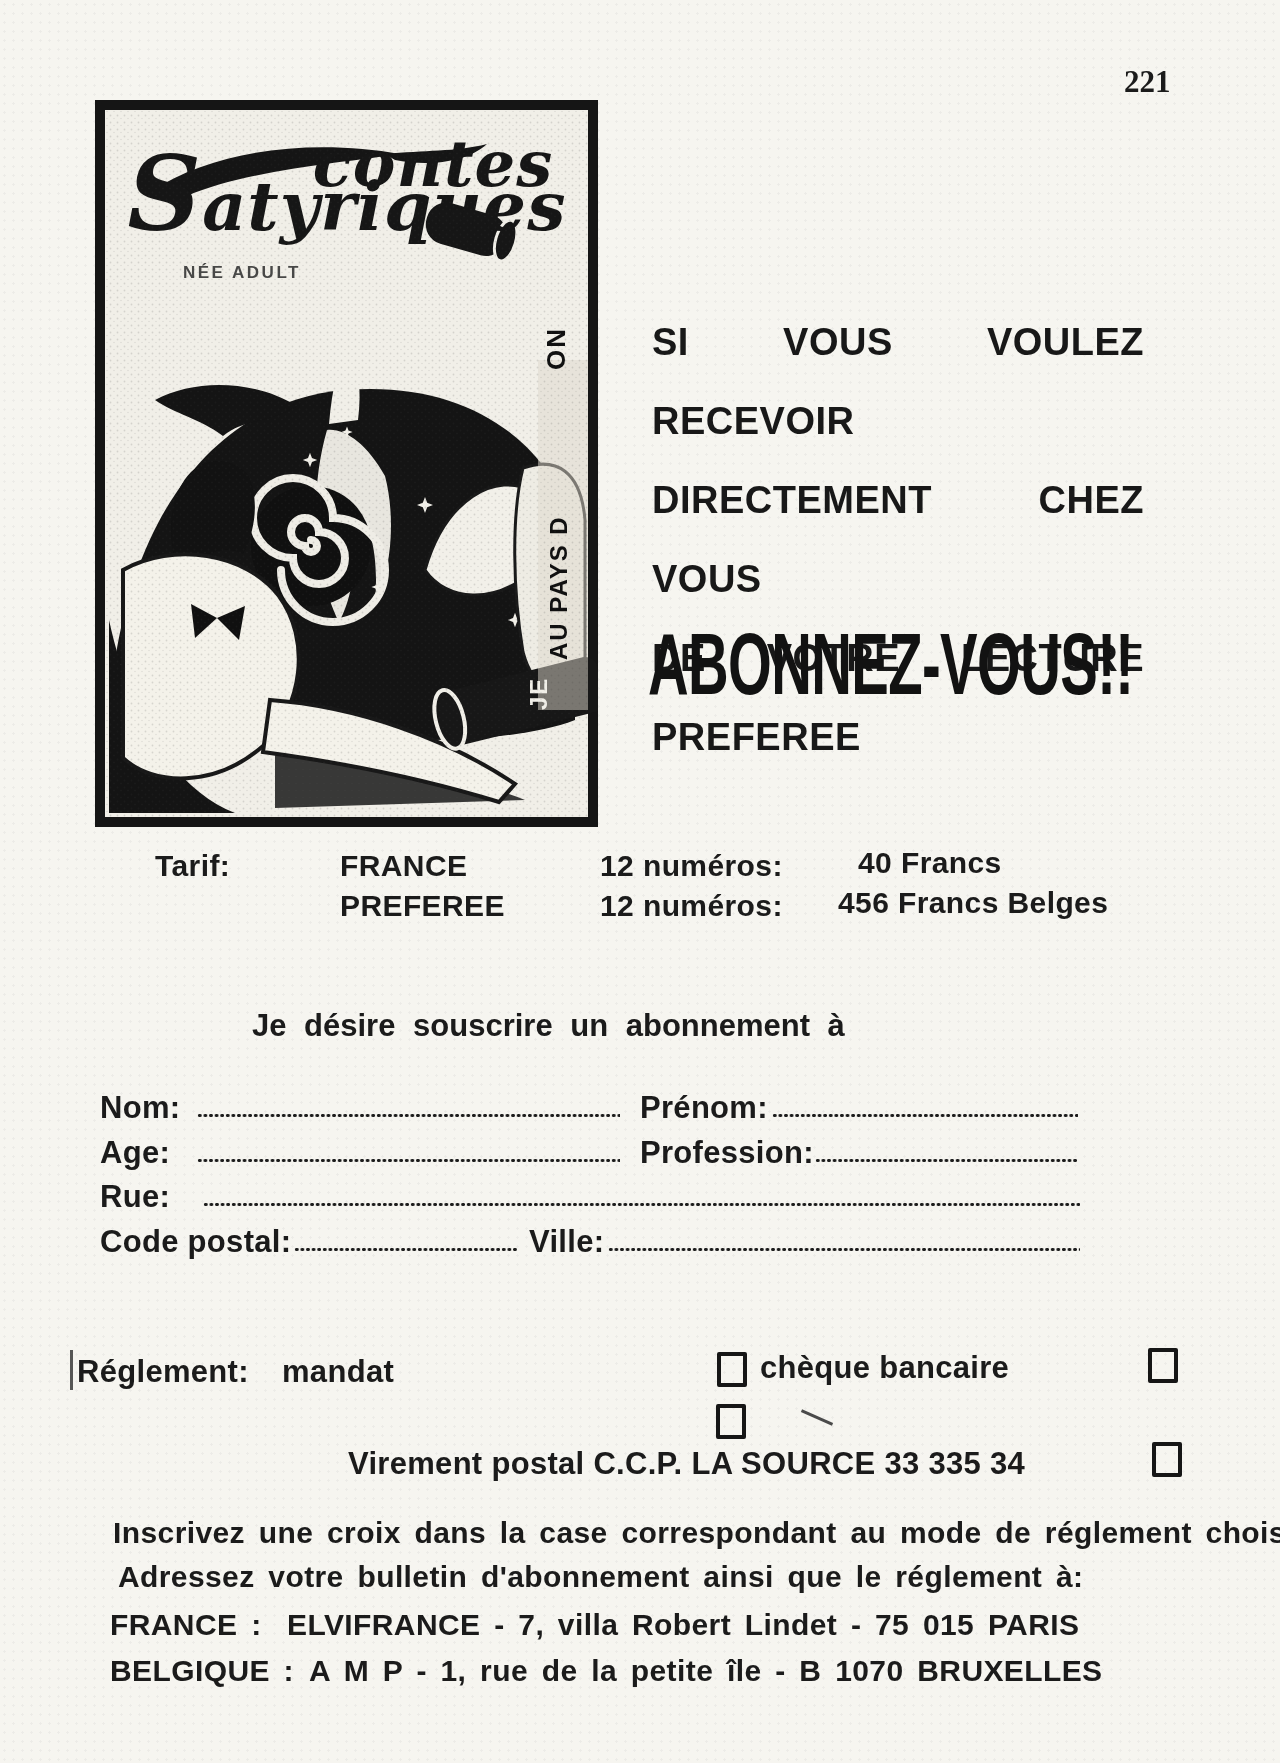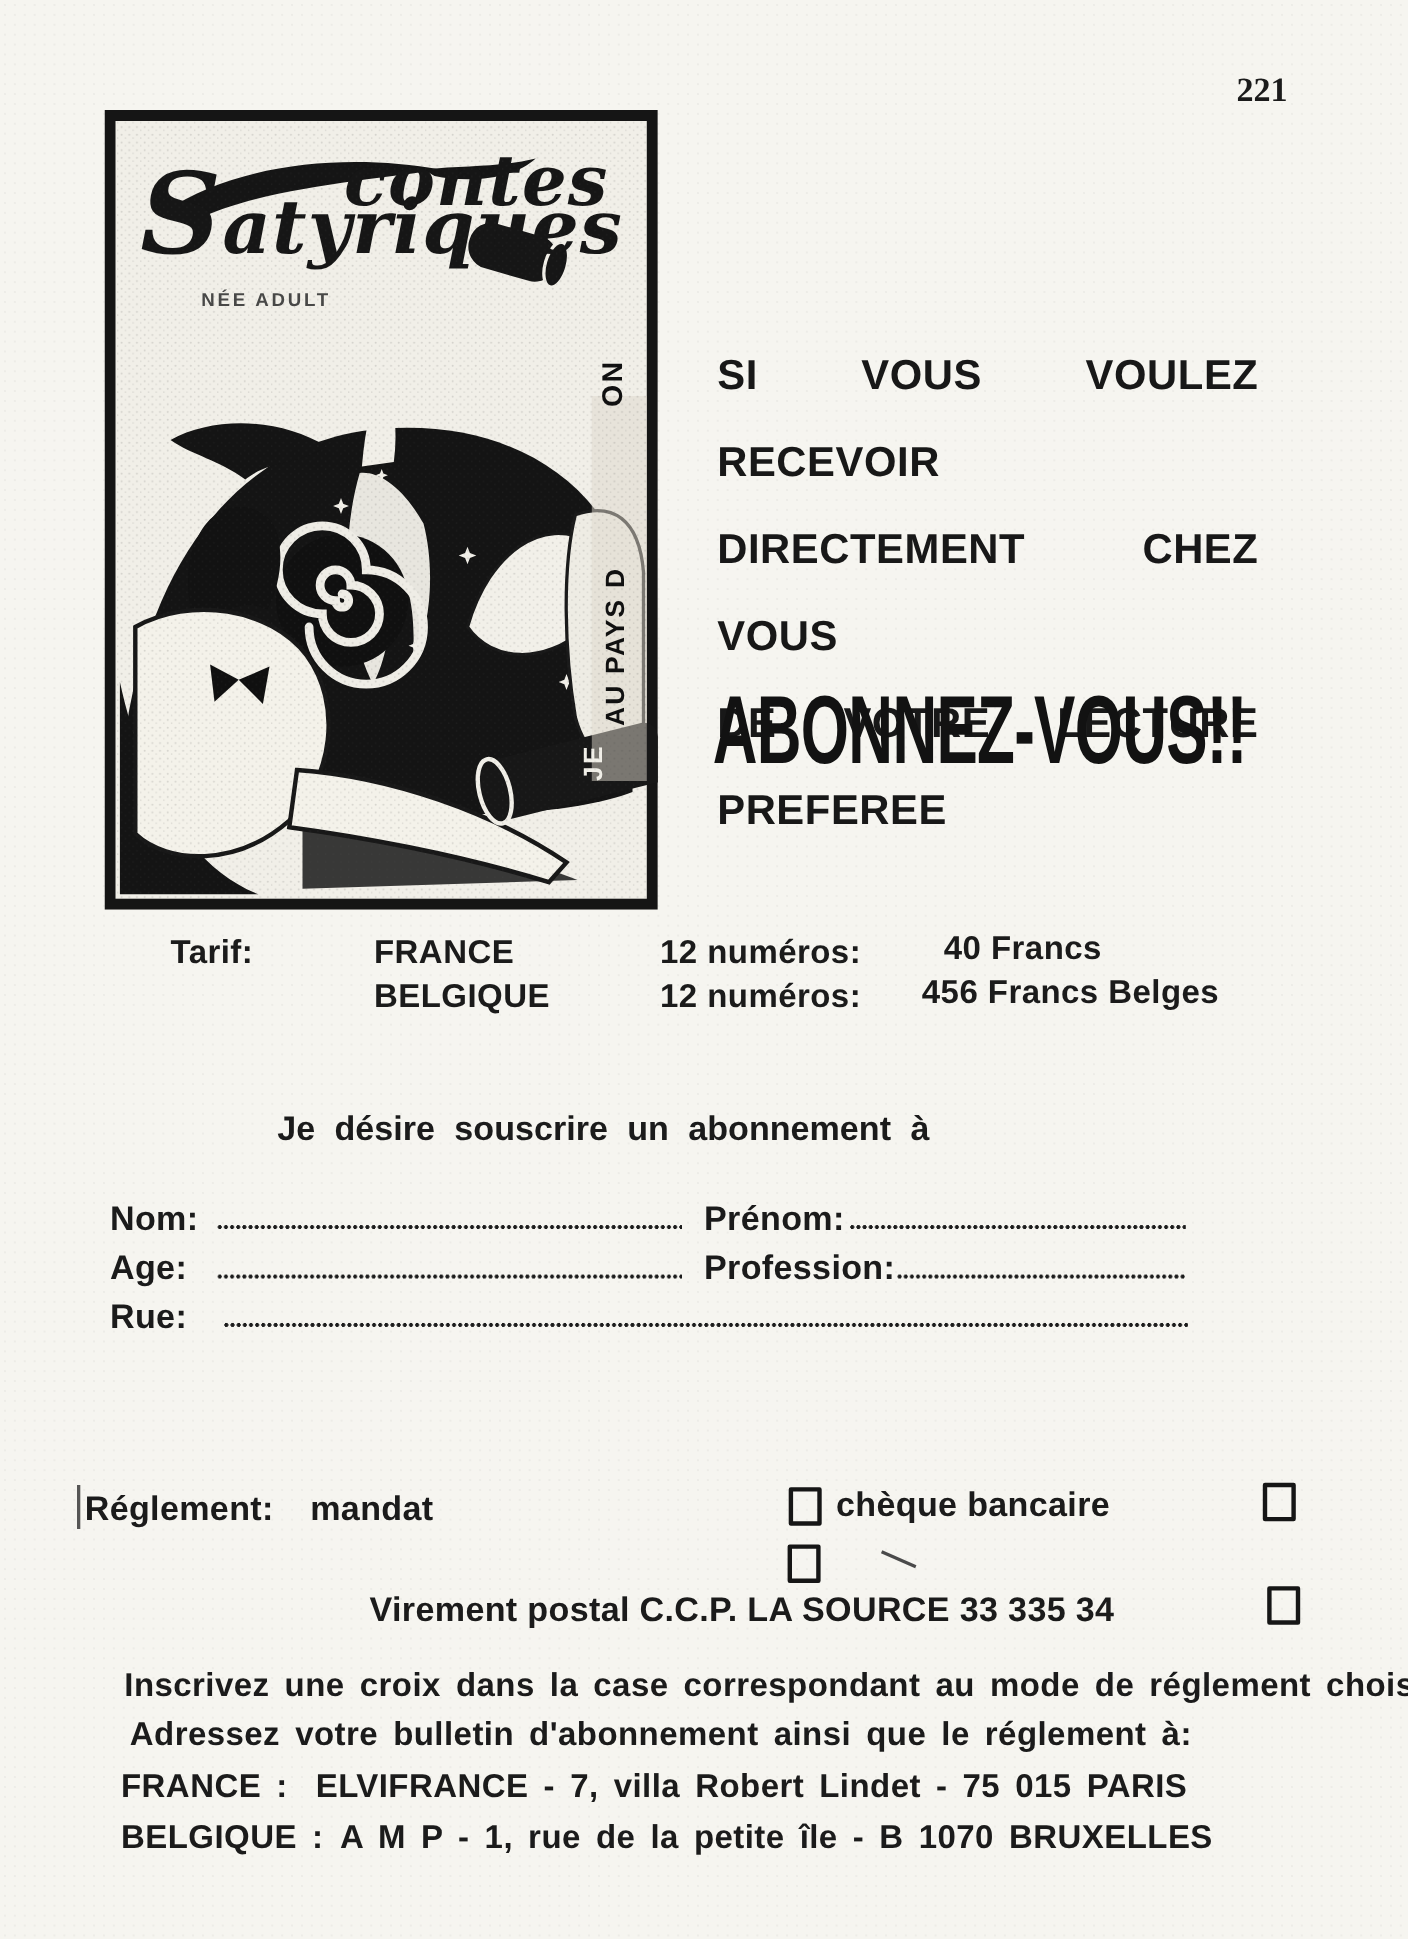--- a/index.html
+++ b/index.html
@@ -152,21 +152,21 @@
     <div class="promo-line justified">DIRECTEMENT CHEZ VOUS</div>
     <div class="promo-line justified">DE VOTRE LECTURE PREFEREE</div>
   </div>
 
   <div class="cta">ABONNEZ-VOUS!!</div>
 
   <span class="abs t30" style="left:155px;top:849px;">Tarif:</span>
   <span class="abs t30" style="left:340px;top:849px;">FRANCE</span>
   <span class="abs t30" style="left:600px;top:849px;">12 numéros:</span>
   <span class="abs t30" style="left:858px;top:846px;">40 Francs</span>
-  <span class="abs t30" style="left:340px;top:889px;">BELGIQUE</span>
+  <span class="abs t30" style="left:340px;top:889px;">PREFEREE</span>
   <span class="abs t30" style="left:600px;top:889px;">12 numéros:</span>
   <span class="abs t30" style="left:838px;top:886px;">456 Francs Belges</span>
 
   <div class="form-intro">Je désire souscrire un abonnement à</div>
 
   <div class="frow" style="top:1090px;">
     <span class="lbl" style="left:0;">Nom:</span>
     <div class="dots" style="left:97px;width:423px;"></div>
     <span class="lbl" style="left:540px;">Prénom:</span>
     <div class="dots" style="left:672px;width:306px;"></div>
@@ -177,33 +177,39 @@
     <div class="dots" style="left:97px;width:423px;"></div>
     <span class="lbl" style="left:540px;">Profession:</span>
     <div class="dots" style="left:715px;width:263px;"></div>
   </div>
 
   <div class="frow" style="top:1179px;">
     <span class="lbl" style="left:0;">Rue:</span>
     <div class="dots" style="left:103px;width:877px;"></div>
   </div>
 
+  <div class="frow" style="top:1224px;">
+    <span class="lbl" style="left:0;">Code postal:</span>
+    <div class="dots" style="left:194px;width:223px;"></div>
+    <span class="lbl" style="left:429px;">Ville:</span>
+    <div class="dots" style="left:508px;width:472px;"></div>
+  </div>
 
 
   <div class="artifact-bar"></div>
   <span class="abs p31" style="left:77px;top:1354px;">Réglement:</span>
   <span class="abs p31" style="left:282px;top:1354px;">mandat</span>
   <div class="cb" style="left:717px;top:1352px;"></div>
   <span class="abs p31" style="left:760px;top:1350px;">chèque bancaire</span>
   <div class="cb" style="left:1148px;top:1348px;"></div>
 
   <div class="cb" style="left:716px;top:1404px;"></div>
   <div class="artifact-diag"></div>
 
-  <span class="abs p31" style="left:336px;top:1446px;">Virement postal C.C.P. LA SOURCE 33 335 34</span>
+  <span class="abs p31" style="left:348px;top:1446px;">Virement postal C.C.P. LA SOURCE 33 335 34</span>
   <div class="cb" style="left:1152px;top:1442px;"></div>
 
   <span class="abs f30" style="left:113px;top:1516px;">Inscrivez une croix dans la case correspondant au mode de réglement choisi.</span>
   <span class="abs f30" style="left:118px;top:1560px;">Adressez votre bulletin d'abonnement ainsi que le réglement à:</span>
 
   <span class="abs f30" style="left:110px;top:1608px;">FRANCE :</span>
   <span class="abs f30" style="left:287px;top:1608px;">ELVIFRANCE - 7, villa Robert Lindet - 75 015 PARIS</span>
   <span class="abs f30" style="left:110px;top:1654px;">BELGIQUE :</span>
   <span class="abs f30" style="left:309px;top:1654px;">A M P - 1, rue de la petite île - B 1070 BRUXELLES</span>
 

